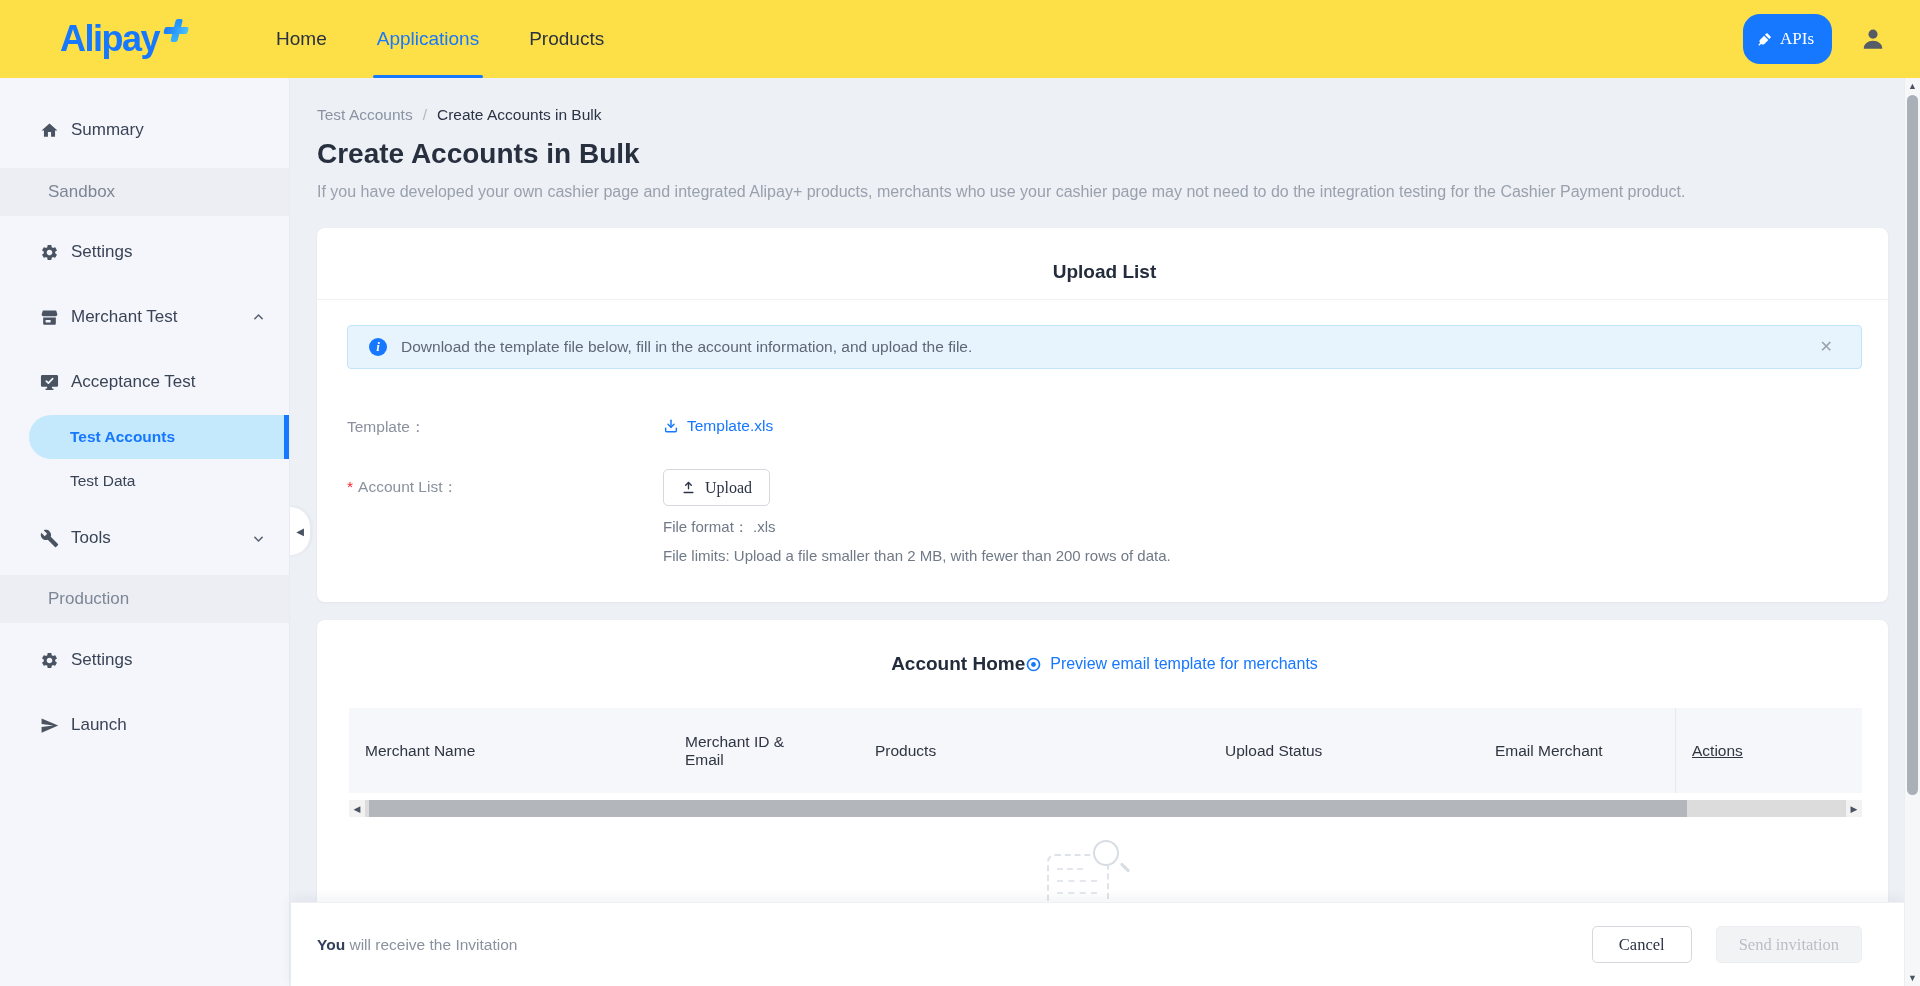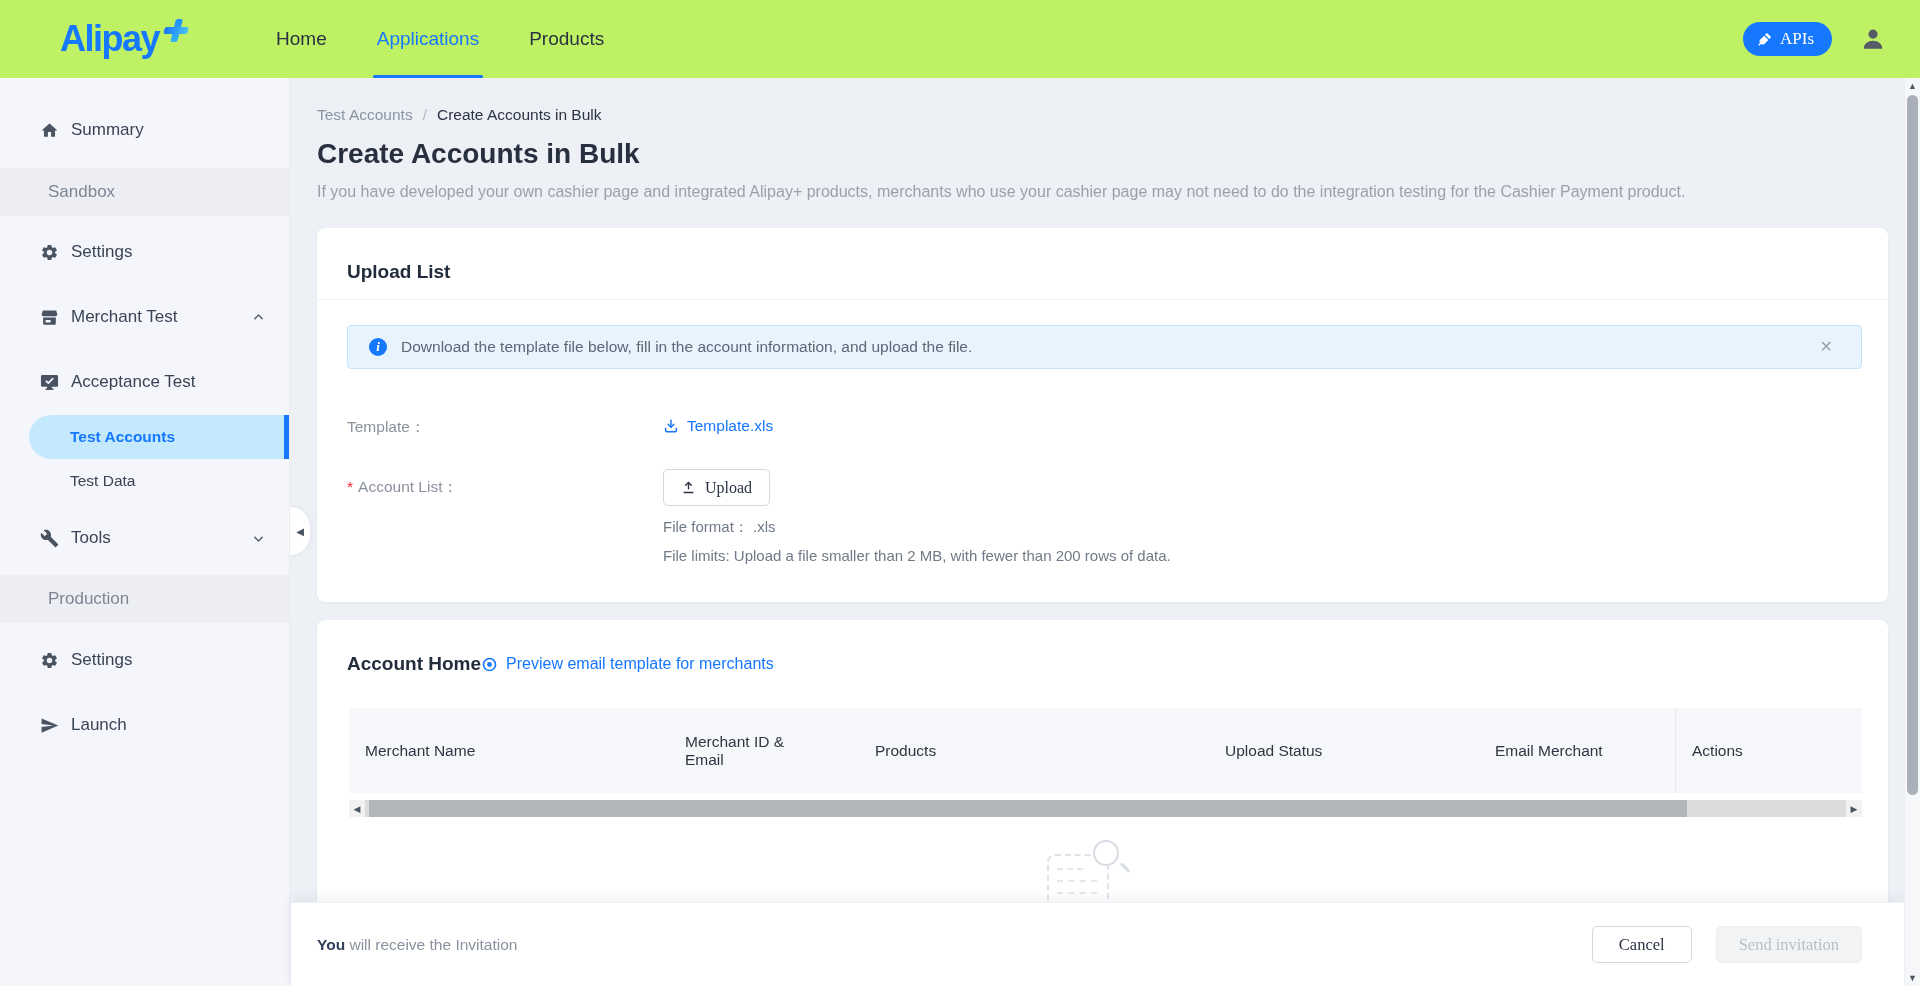--- a/index.html
+++ b/index.html
@@ -1,32 +1,32 @@
 <!DOCTYPE html>
 <html><head>
 <meta charset="utf-8">
 <style>
   * { margin:0; padding:0; box-sizing:border-box; }
   html,body { width:1920px; height:986px; overflow:hidden; }
   body { font-family:"Liberation Sans", sans-serif; background:#edf0f5; color:#2b3345; }
   .app { position:relative; width:1920px; height:986px; overflow:hidden; }
 
   
-  .header { position:absolute; top:0; left:0; width:1920px; height:78px; background:#bef264; display:flex; align-items:center; z-index:30; }
+  .header { position:absolute; top:0; left:0; width:1920px; height:78px; background:#fde047; display:flex; align-items:center; z-index:30; }
   .logo { display:flex; align-items:flex-start; margin-left:60px; cursor:pointer; }
   .logo-text { font-size:36px; font-weight:700; color:#1677ff; letter-spacing:-1.5px; line-height:1; }
   .logo-plus { position:relative; width:24px; height:24px; margin:-2px 0 0 5px; transform:skewX(-14deg); }
   .logo-plus .pv { position:absolute; left:9px; top:0; width:7px; height:23px; border-radius:2px; background:linear-gradient(180deg,#1e90ff,#35b3f8); }
   .logo-plus .ph { position:absolute; left:0; top:8px; width:24px; height:7px; border-radius:2px; background:linear-gradient(90deg,#1677ff,#49c3fa); }
   .nav { display:flex; align-items:center; height:100%; margin-left:84px; }
   .nav-item { position:relative; height:100%; display:flex; align-items:center; padding:0 4px; margin-right:42px; font-size:19px; font-weight:500; color:#2a3140; cursor:pointer; }
   .nav-item.active { color:#1677ff; }
   .nav-item.active::after { content:""; position:absolute; left:0; right:0; bottom:0; height:3px; background:#1677ff; border-radius:2px; }
   .header-right { margin-left:auto; display:flex; align-items:center; margin-right:34px; }
-  .apis-btn { display:flex; align-items:center; gap:8px; height:34px; padding:0 18px 0 14px; border:none; border-radius:17px; background:#1677ff; color:#fff; font-family:"Liberation Serif", serif; font-size:17px; cursor:pointer; }
+  .apis-btn { display:flex; align-items:center; gap:8px; height:50px; padding:0 18px 0 14px; border:none; border-radius:17px; background:#1677ff; color:#fff; font-family:"Liberation Serif", serif; font-size:17px; cursor:pointer; }
   .apis-btn svg { width:15px; height:15px; }
   .user-icon { width:26px; height:26px; margin-left:28px; cursor:pointer; }
 
   
   .sidebar { position:absolute; top:78px; left:0; bottom:0; width:290px; background:#f4f6fb; border-right:1px solid #e8ebf1; z-index:20; }
   .side-item { display:flex; align-items:center; height:60px; padding-left:40px; padding-right:24px; font-size:17px; color:#3a4456; cursor:pointer; }
   .side-item .s-icon { width:19px; height:19px; margin-right:12px; flex:none; color:#4a5361; }
   .side-item .s-icon svg { width:19px; height:19px; display:block; }
   .side-chevron { margin-left:auto; width:13px; height:13px; color:#5a6473; }
   .side-section { display:flex; align-items:center; height:48px; padding-left:48px; background:#eceef4; color:#7d8694; font-size:17px; }
@@ -43,21 +43,21 @@
   .main { position:absolute; left:291px; top:78px; right:16px; bottom:0; padding:0 16px 0 26px; }
   .breadcrumb { margin-top:28px; font-size:15.5px; display:flex; gap:10px; }
   .bc-parent { color:#8a93a3; cursor:pointer; }
   .bc-sep { color:#b2b8c2; }
   .bc-current { color:#2b3345; }
   .page-title { margin-top:14px; font-size:28px; font-weight:700; color:#28303f; }
   .page-desc { margin-top:13px; font-size:16px; color:#9aa1ad; }
 
   .card { background:#fff; border-radius:8px; box-shadow:0 1px 3px rgba(25,40,70,.05); }
   .card-upload { margin-top:27px; height:374px; }
-  .card-head { display:flex; align-items:center; justify-content:flex-start; height:72px; padding:16px 26px 0 30px; }
+  .card-head { display:flex; align-items:center; justify-content:center; height:72px; padding:16px 26px 0 30px; }
   .card-title { font-size:19px; font-weight:700; color:#222c3c; }
   .card-upload .card-head { border-bottom:1px solid #f0f1f4; }
 
   .banner { margin:25px 26px 0 30px; height:44px; display:flex; align-items:center; background:#e7f4fe; border:1px solid #c2e4f9; border-radius:4px; padding:0 28px 0 21px; }
   .info-icon { width:18px; height:18px; border-radius:50%; background:#1677ff; color:#fff; font-family:"Liberation Serif", serif; font-size:13px; font-style:italic; font-weight:700; display:flex; align-items:center; justify-content:center; flex:none; }
   .banner-text { margin-left:14px; font-size:15.5px; color:#5f6674; }
   .banner-close { margin-left:auto; font-size:16px; color:#9aa1ad; cursor:pointer; line-height:1; }
 
   .form-row { display:flex; margin:40px 0 0 30px; }
   .form-label { width:316px; font-size:15.5px; color:#8a919e; padding-top:8px; }
@@ -73,21 +73,21 @@
   .card-account { position:relative; margin-top:18px; height:352px; overflow:hidden; }
   .preview-link { display:inline-flex; align-items:center; gap:8px; color:#1677ff; font-size:16px; cursor:pointer; }
   .preview-link svg { width:17px; height:17px; }
 
   .table-wrap { margin:16px 26px 0 32px; }
   .thead { display:flex; background:#f5f7fa; height:85px; align-items:center; }
   .th { padding:0 16px; font-size:15.5px; font-weight:500; color:#2f3542; }
   .th span { display:inline-block; }
   .th.c1 { width:320px; } .th.c2 { width:190px; } .th.c3 { width:350px; }
   .th.c4 { width:270px; } .th.c5 { width:196px; }
-  .th.c6 { width:172px; align-self:stretch; display:flex; align-items:center; border-left:1px solid #e6e8ec; }
+  .th.c6 { width:172px; align-self:stretch; display:flex; align-items:center; border-left:1px solid #e6e8ec;text-decoration:underline; }
   .th.c2 span { max-width:120px; }
 
   .h-scrollbar { display:flex; align-items:center; height:17px; margin-top:7px; background:#f2f2f2; }
   .h-arrow { width:16px; text-align:center; font-size:9px; color:#4a5361; cursor:pointer; flex:none; }
   .h-track { position:relative; flex:1; height:17px; background:#dcdcdc; }
   .h-thumb { position:absolute; left:4px; top:0; height:17px; width:1318px; background:#b3b6ba; cursor:grab; }
 
   .empty { position:absolute; left:718px; top:218px; width:120px; height:110px; }
   .empty .doc { position:absolute; left:12px; top:16px; width:62px; height:56px; border:2px dashed #dfe3e9; border-radius:8px; background:#fff; }
   .empty .line { position:absolute; height:0; border-top:2px dashed #e4e8ee; }

